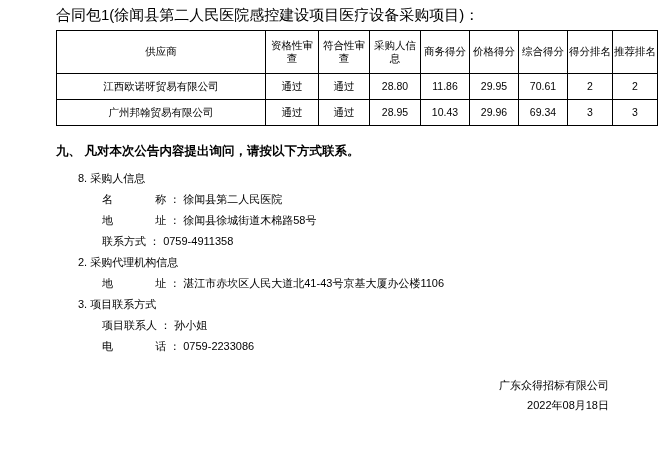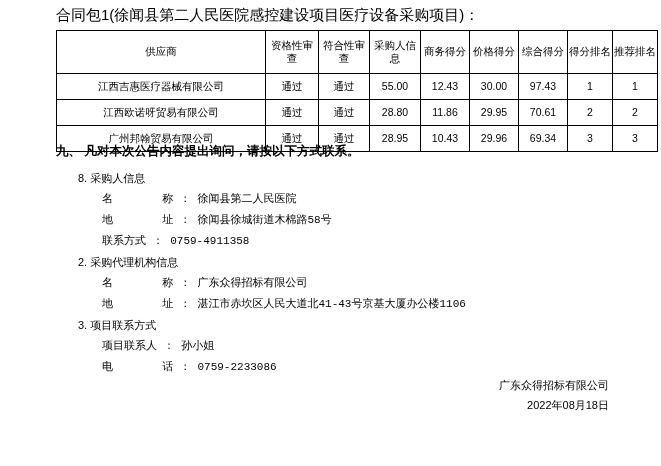--- a/index.html
+++ b/index.html
@@ -84,21 +84,20 @@
     font-size: 11px;
     margin: 0 0 0 22px;
     line-height: 21px;
     white-space: nowrap;
   }
   .l2 {
     font-size: 11px;
     margin: 0 0 0 46px;
     line-height: 21px;
     white-space: nowrap;
-    font-family: Liberation Mono, monospace;
   }
   .lab {
     display: inline-block;
   }
   .val {
     display: inline-block;
   }
   .colon {
     display: inline-block;
   }
@@ -129,31 +128,20 @@
         <th class="col-tech">采购人信息</th>
         <th class="col-biz">商务得分</th>
         <th class="col-price">价格得分</th>
         <th class="col-total">综合得分</th>
         <th class="col-rank">得分排名</th>
         <th class="col-rec">推荐排名</th>
       </tr>
     </thead>
     <tbody>
       <tr>
-        <td>江西吉惠医疗器械有限公司</td>
-        <td>通过</td>
-        <td>通过</td>
-        <td>55.00</td>
-        <td>12.43</td>
-        <td>30.00</td>
-        <td>97.43</td>
-        <td>1</td>
-        <td>1</td>
-      </tr>
-      <tr>
         <td>江西欧诺呀贸易有限公司</td>
         <td>通过</td>
         <td>通过</td>
         <td>28.80</td>
         <td>11.86</td>
         <td>29.95</td>
         <td>70.61</td>
         <td>2</td>
         <td>2</td>
       </tr>
@@ -194,27 +182,20 @@
     </div>
 
     <div class="l2">
       <span class="lab">联系方式</span>
       <span class="colon">：</span>
       <span class="val">0759-4911358</span>
     </div>
 
     <div class="l1">2. 采购代理机构信息</div>
 
-    <div class="l2">
-      <span class="lab">名</span>
-      <span style="display:inline-block;width:36px;"></span>
-      <span class="lab">称</span>
-      <span class="colon">：</span>
-      <span class="val">广东众得招标有限公司</span>
-    </div>
 
     <div class="l2">
       <span class="lab">地</span>
       <span style="display:inline-block;width:36px;"></span>
       <span class="lab">址</span>
       <span class="colon">：</span>
       <span class="val">湛江市赤坎区人民大道北41-43号京基大厦办公楼1106</span>
     </div>
 
 

